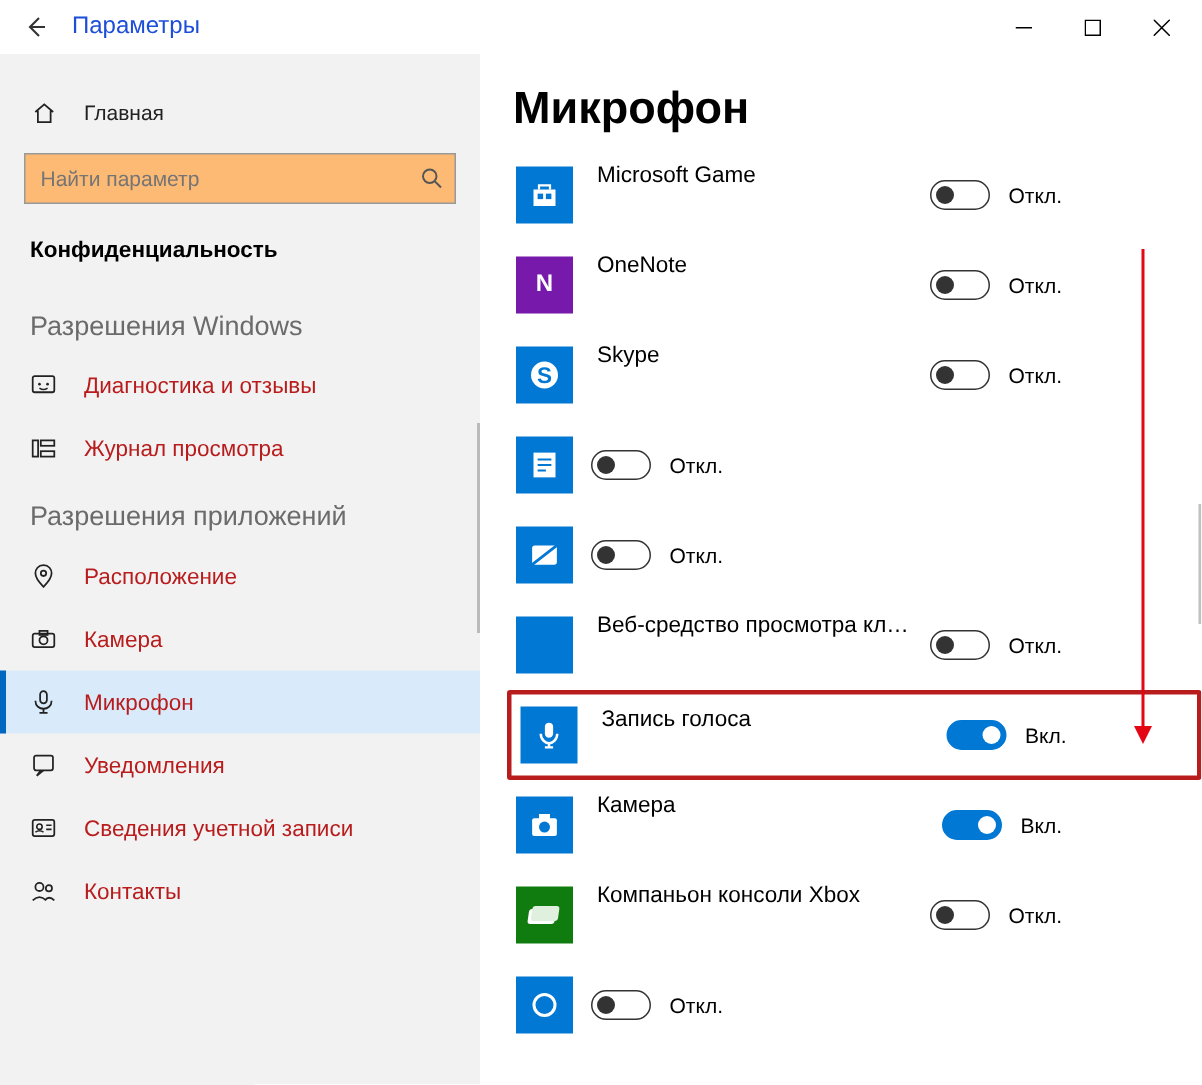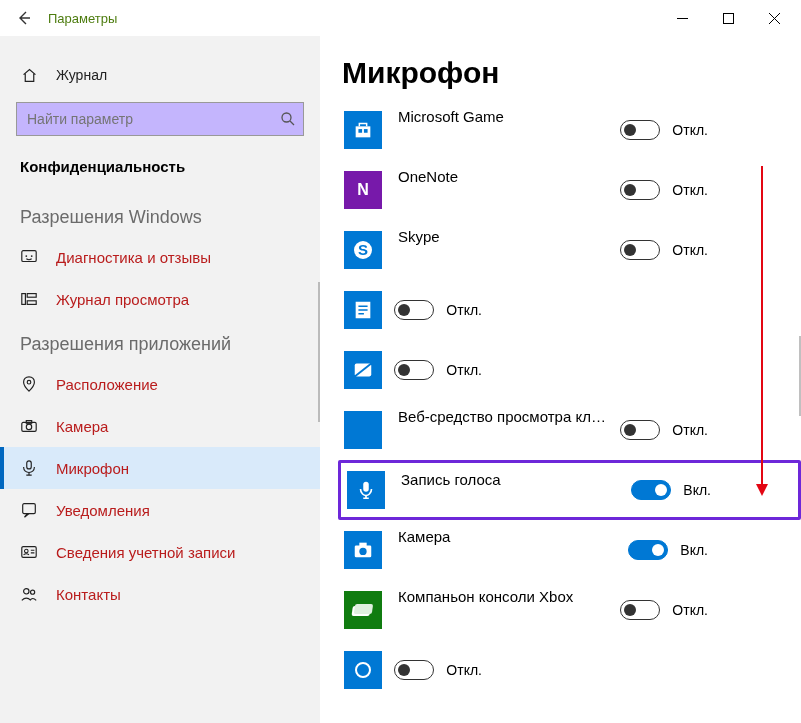--- a/index.html
+++ b/index.html
@@ -21,22 +21,22 @@
     align-items: center;
     height: 36px;
     padding: 0 4px;
   }
   .titlebar .back {
     width: 40px; height: 36px;
     display: flex; align-items: center; justify-content: center;
     color: #333;
   }
   .titlebar .title {
-    font-size: 13px;
-    color: #4d7c0f;
+    font-size: 16px;
+    color: #1d4ed8;
     margin-left: 4px;
   }
   .titlebar .spacer { flex: 1; }
   .titlebar .winbtn {
     width: 46px; height: 36px;
     display: flex; align-items: center; justify-content: center;
     color: #000;
   }
 
   .body { display: flex; flex: 1; min-height: 0; }
@@ -60,21 +60,21 @@
 
   .searchwrap {
     margin: 8px 16px 14px 16px;
     position: relative;
   }
   .searchwrap input {
     width: 100%;
     height: 34px;
     padding: 0 34px 0 10px;
     border: 1px solid #999;
-    background: #c4b5fd;
+    background: #fdba74;
     font-size: 14px;
     color: #555;
     outline: none;
   }
   .searchwrap .sicon {
     position: absolute;
     right: 8px; top: 50%;
     transform: translateY(-50%);
     color: #555;
   }
@@ -127,21 +127,21 @@
 
   .apps { margin-top: 6px; }
   .app-row {
     display: flex;
     align-items: center;
     height: 60px;
     padding: 0 6px 0 0;
     position: relative;
   }
   .app-row.highlight {
-    border: 3px solid #6d28d9;
+    border: 3px solid #b91c1c;
     border-radius: 2px;
     margin-left: -6px;
     padding-left: 6px;
   }
   .app-icon {
     width: 38px; height: 38px;
     background: #0078d4;
     display: flex; align-items: center; justify-content: center;
     color: #fff;
     font-size: 18px;
@@ -263,21 +263,21 @@
 
   <div class="body">
 
     <div class="sidebar">
       <div class="nav-home">
         <span class="icon">
           <svg width="17" height="17" viewBox="0 0 20 20">
               <path fill="none" stroke="#222" stroke-width="1.4" d="M3 9 L10 3 L17 9 M5 8 V17 H15 V8"></path>
             </svg>
         </span>
-        <span class="label">Журнал</span>
+        <span class="label">Главная</span>
       </div>
 
       <div class="searchwrap">
         <input type="text" placeholder="Найти параметр" style="">
         <span class="sicon">
           <svg width="16" height="16" viewBox="0 0 16 16">
               <circle cx="6.5" cy="6.5" r="4.5" fill="none" stroke="#555" stroke-width="1.3"></circle>
               <path stroke="#555" stroke-width="1.3" d="M10 10 L14 14"></path>
             </svg>
         </span>

